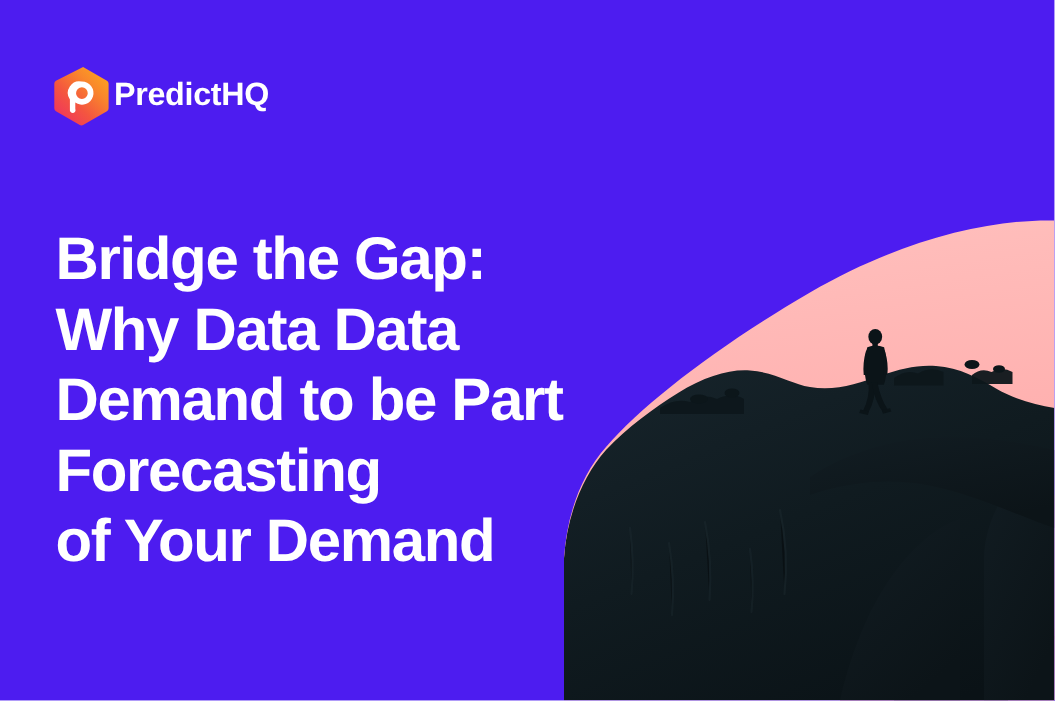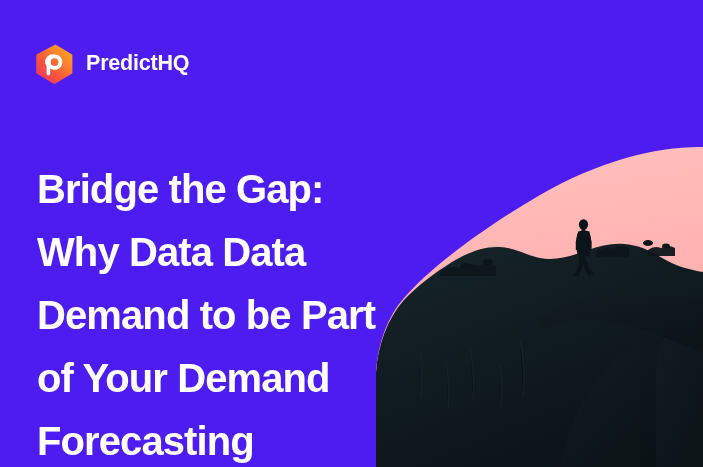--- a/index.html
+++ b/index.html
@@ -39,21 +39,21 @@
     pointer-events: none;
   }
   #content > * { pointer-events: auto; }
 
   #brand {
     position: absolute;
     left: 36px;
     top: 44px;
     display: flex;
     align-items: center;
-    gap: 13px;
+    gap: 3px;
     justify-content: flex-end;
   }
   #logo-mark {
     width: 37px;
     height: 40px;
     display: block;
     flex: 0 0 auto;
   }
   #brand-name {
     color: #ffffff;
@@ -69,21 +69,21 @@
     left: 37px;
     top: 150px;
     width: 400px;
     margin: 0;
     color: #ffffff;
     font-size: 40px;
     font-weight: bold;
     line-height: 47px;
     letter-spacing: -0.9px;
   }
-  #headline .ln { display: block; white-space: nowrap; margin-top: 16px; }
+  #headline .ln { display: block; white-space: nowrap; }
 </style>
 </head>
 <body>
 
 <div id="card">
 
   <div id="photo-wrap">
     <svg id="photo" viewBox="0 0 703 467" preserveAspectRatio="none" xmlns="http://www.w3.org/2000/svg">
       <defs>
 
@@ -244,18 +244,18 @@
         <path d="M18.6,10.4 a7.7,7.7 0 1 1 -4.4,14.0 l0,4.2 a1.9,1.9 0 1 1 -3.6,0.5 l0,-6.8 a7.7,7.7 0 0 1 8.0,-11.9 z
                  M18.6,14.2 a3.9,3.9 0 1 0 0,7.8 a3.9,3.9 0 0 0 0,-7.8 z" fill="#ffffff"></path>
       </svg>
       <span id="brand-name">PredictHQ</span>
     </div>
 
     <h1 id="headline">
       <span class="ln">Bridge the Gap:</span>
       <span class="ln">Why Data Data</span>
       <span class="ln">Demand to be Part</span>
+      <span class="ln">Forecasting</span>
       <span class="ln">of Your Demand</span>
-      <span class="ln">Forecasting</span>
     </h1>
 
   </div>
 </div>
 
 </body></html>

